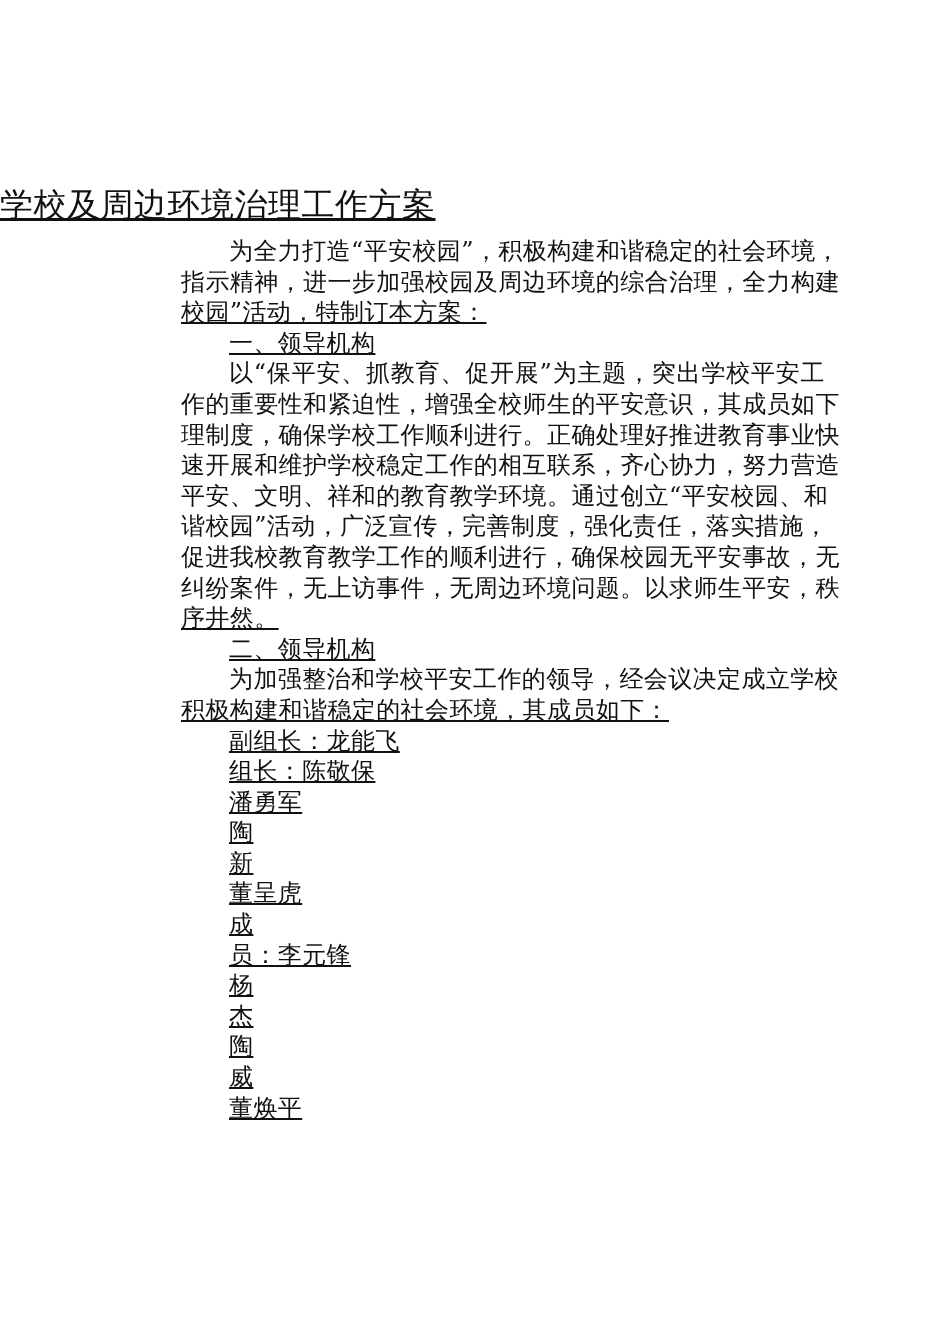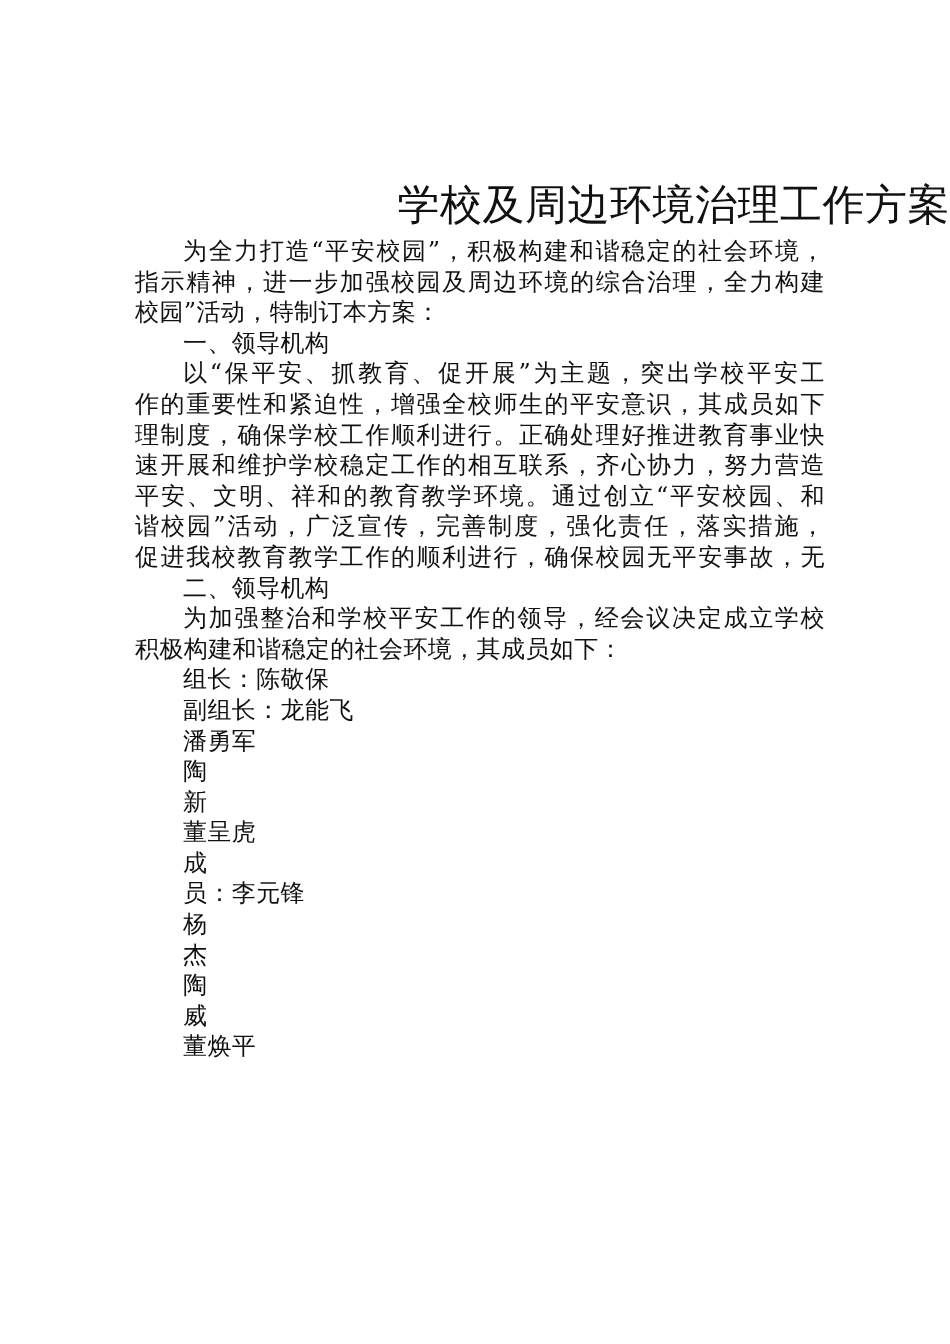--- a/index.html
+++ b/index.html
@@ -1,46 +1,48 @@
 <!DOCTYPE html>
 <html><head>
 <meta charset="utf-8">
 <style>
   html, body { margin:0; padding:0; background:#ffffff; }
   body { width:950px; height:1344px; position:relative; overflow:hidden;
          font-family: "DejaVu Serif", "Liberation Serif", serif; color:#111; }
-  .title { position:absolute; top:182px; left:0; width:950px; text-align:right;
-           font-size:42px; line-height:46px; letter-spacing:0.5px; }
+  .title { position:absolute; top:182px; left:0; width:950px; text-align:left;
+           font-size:33px; line-height:46px; letter-spacing:0.5px;text-decoration:underline; }
   .body { position:absolute; top:236px; left:135px; width:690px; }
   .line { font-size:24px; line-height:30.6px; height:30.6px; white-space:nowrap;
-          letter-spacing:0.4px; text-align:justify; text-align-last:justify; }
-  .line.last { text-align-last:left; }
+          letter-spacing:0.4px; text-align:justify; text-align-last:justify;margin-left:46px; }
+  .line.last { text-align-last:left;text-decoration:underline; }
   .indent { padding-left:48px; }
 </style>
 </head>
 <body>
 
 <div class="title">学校及周边环境治理工作方案</div>
 <div class="body" id="doc-body">
     <div class="line indent">为全力打造“平安校园”，积极构建和谐稳定的社会环境，</div>
     <div class="line">指示精神，进一步加强校园及周边环境的综合治理，全力构建</div>
     <div class="line last">校园”活动，特制订本方案：</div>
     <div class="line indent last">一、领导机构</div>
     <div class="line indent">以“保平安、抓教育、促开展”为主题，突出学校平安工</div>
     <div class="line">作的重要性和紧迫性，增强全校师生的平安意识，其成员如下</div>
     <div class="line">理制度，确保学校工作顺利进行。正确处理好推进教育事业快</div>
     <div class="line">速开展和维护学校稳定工作的相互联系，齐心协力，努力营造</div>
     <div class="line">平安、文明、祥和的教育教学环境。通过创立“平安校园、和</div>
     <div class="line">谐校园”活动，广泛宣传，完善制度，强化责任，落实措施，</div>
     <div class="line">促进我校教育教学工作的顺利进行，确保校园无平安事故，无</div>
+    <div class="line">纠纷案件，无上访事件，无周边环境问题。以求师生平安，秩</div>
+    <div class="line last">序井然。</div>
     <div class="line indent last">二、领导机构</div>
     <div class="line indent">为加强整治和学校平安工作的领导，经会议决定成立学校</div>
     <div class="line last">积极构建和谐稳定的社会环境，其成员如下：</div>
+    <div class="line indent last">副组长：龙能飞</div>
     <div class="line indent last">组长：陈敬保</div>
-    <div class="line indent last">副组长：龙能飞</div>
     <div class="line indent last">潘勇军</div>
     <div class="line indent last">陶</div>
     <div class="line indent last">新</div>
     <div class="line indent last">董呈虎</div>
     <div class="line indent last">成</div>
     <div class="line indent last">员：李元锋</div>
     <div class="line indent last">杨</div>
     <div class="line indent last">杰</div>
     <div class="line indent last">陶</div>
     <div class="line indent last">威</div>

